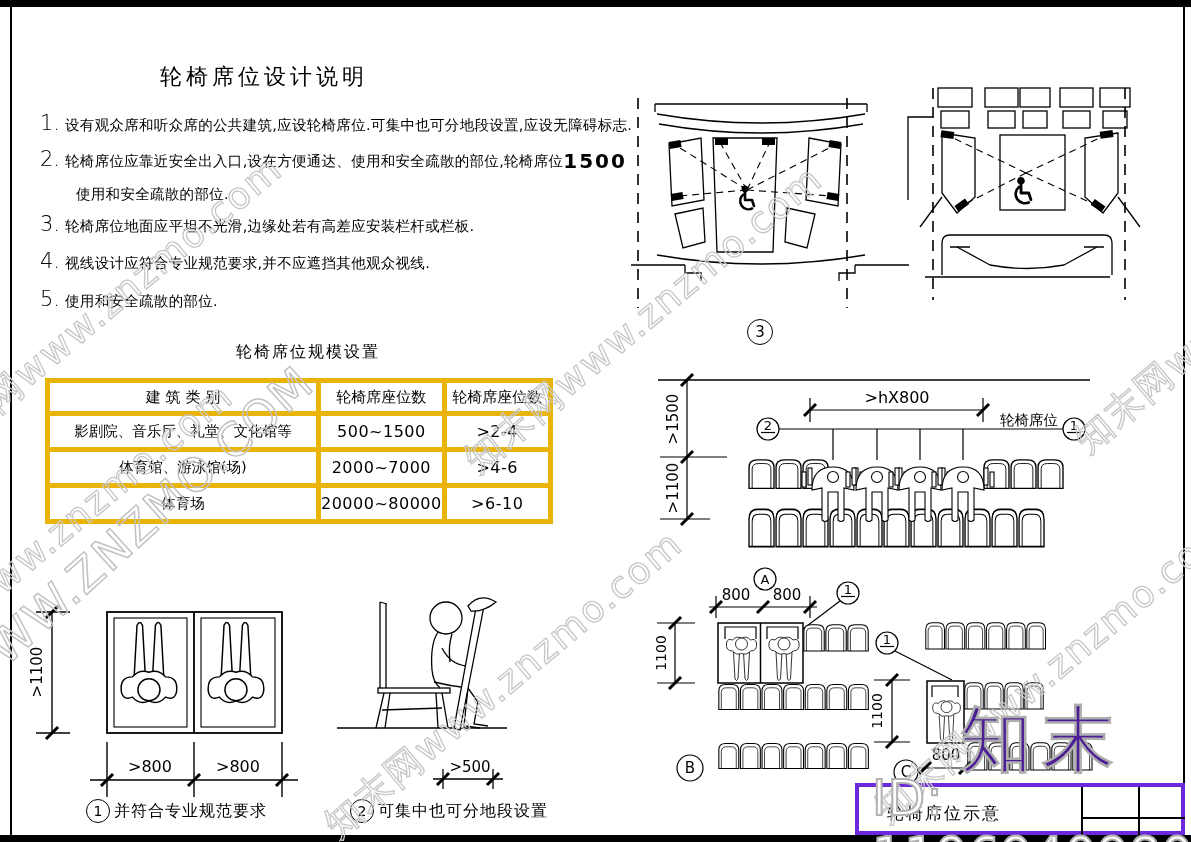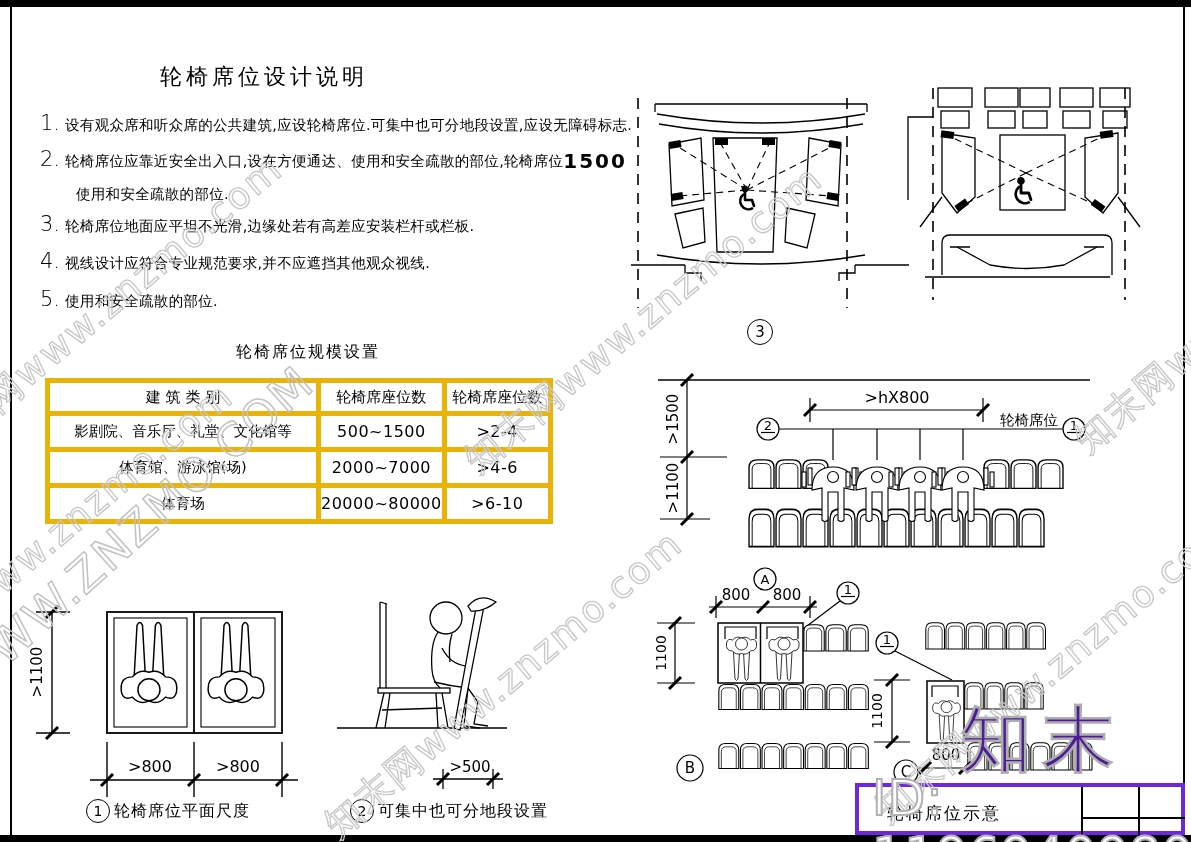--- a/index.html
+++ b/index.html
@@ -301,21 +301,21 @@
       <line x1="254" y1="150" x2="254" y2="205"></line>
     <line x1="62" y1="188" x2="270" y2="188"></line>
     <use href="#tick" transform="translate(79,188)"></use>
       <use href="#tick" transform="translate(166,188)"></use>
       <use href="#tick" transform="translate(254,188)"></use>
     <text x="122" y="180" text-anchor="middle" font-size="16" stroke="none">&gt;800</text>
     <text x="210" y="180" text-anchor="middle" font-size="16" stroke="none">&gt;800</text>
   </svg>
   <div class="abs cap" style="left:86px;top:799px;">
     <span class="cnum">1</span>
-    <span class="ctxt">轮椅席位平面尺度</span>
+    <span class="ctxt">并符合专业规范要求</span>
   </div>
 
   <svg style="left:330px;top:582px;" width="190" height="215" viewBox="0 0 190 215" stroke="#000" stroke-width="1.3" fill="none">
     <line x1="7" y1="146" x2="177" y2="146"></line>
     <g>
       <line x1="50" y1="20" x2="50" y2="106"></line>
         <line x1="56" y1="22" x2="56" y2="106"></line>
       <line x1="50" y1="20" x2="57" y2="22"></line>
       <rect x="48" y="106" width="72" height="5"></rect>
       <line x1="54" y1="111" x2="46" y2="146"></line>

